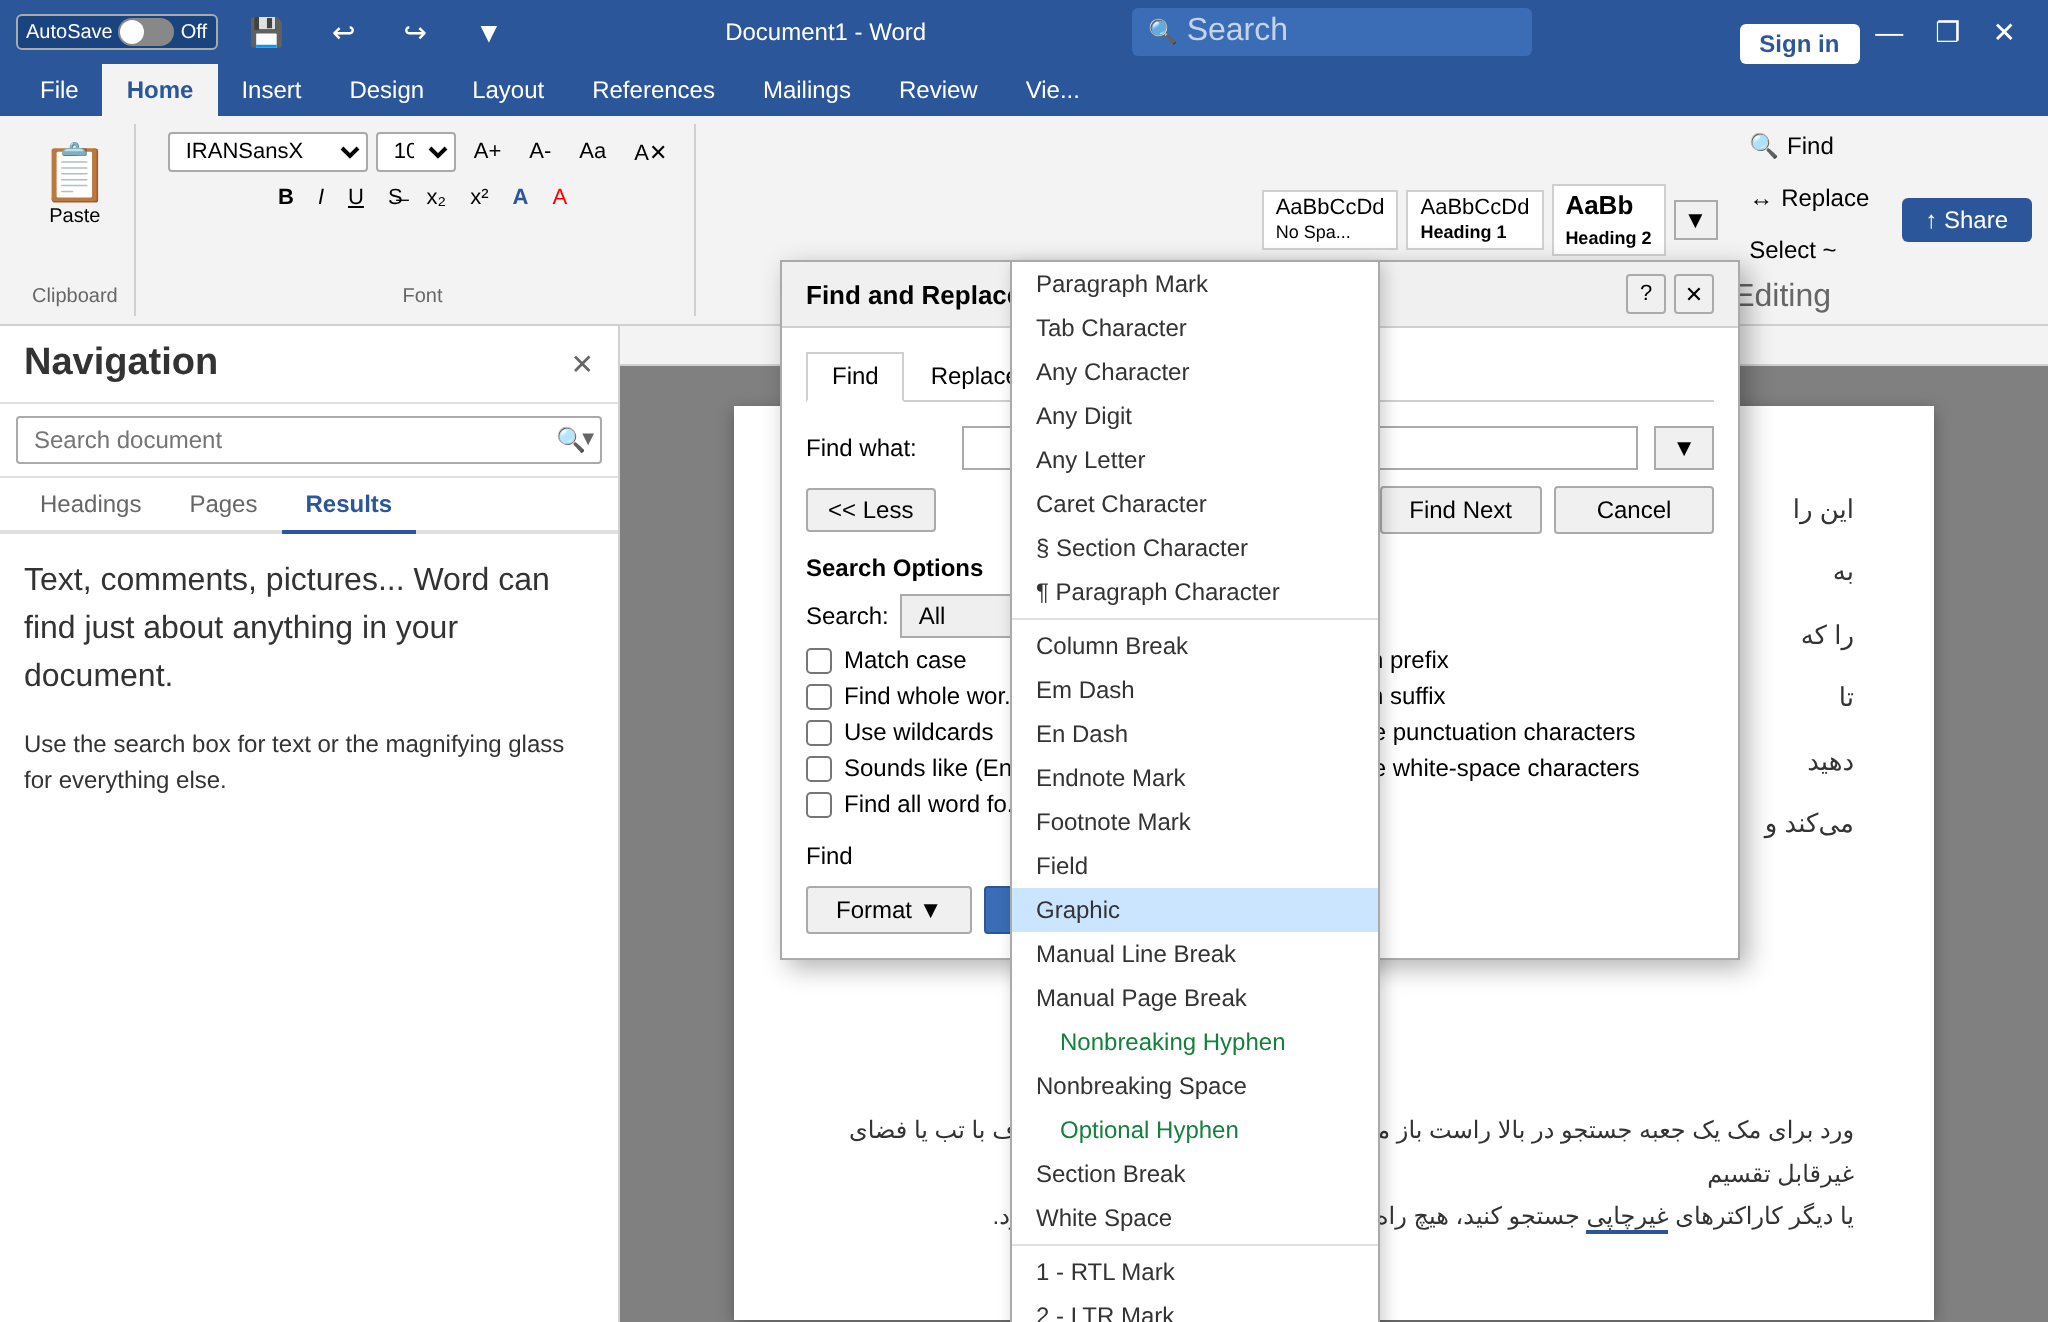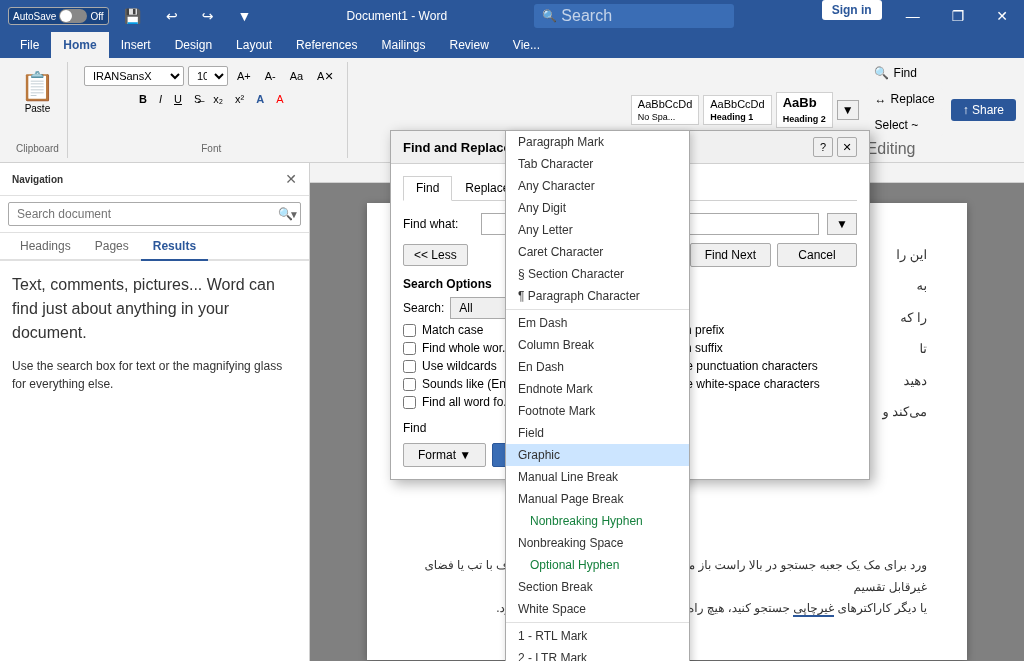--- a/index.html
+++ b/index.html
@@ -16,21 +16,21 @@
       justify-content: space-between;
     }
     .title-bar-left { display: flex; align-items: center; gap: 8px; }
     .title-bar-center { display: flex; align-items: center; gap: 6px; font-size: 12px; }
     .autosave-btn { background: #1a4480; border: 1px solid #aaa; border-radius: 3px; color: white; font-size: 10px; padding: 1px 4px; display: flex; align-items: center; gap: 3px; cursor: pointer; }
     .autosave-toggle { background: #888; border-radius: 8px; width: 28px; height: 14px; display: inline-flex; align-items: center; padding: 1px; }
     .autosave-toggle-knob { background: white; border-radius: 50%; width: 12px; height: 12px; }
     .search-bar { background: #3a6db5; border: none; border-radius: 3px; color: white; padding: 3px 8px; display: flex; align-items: center; gap: 4px; width: 200px; cursor: pointer; }
     .search-bar input { background: transparent; border: none; outline: none; color: white; font-size: 16px; width: 140px; }
     .search-bar input::placeholder { color: rgba(255,255,255,0.7); }
-    .title-bar-right { display: flex; align-items: flex-start; gap: 16px; }
+    .title-bar-right { display: flex; align-items: flex-end; gap: 0; }
     .signin-btn { background: white; color: #2b579a; border: none; border-radius: 3px; padding: 3px 10px; font-size: 12px; cursor: pointer; font-weight: 600; }
     .win-btn { background: transparent; border: none; color: white; font-size: 14px; padding: 0 8px; cursor: pointer; height: 32px; display: flex; align-items: center; }
 
     
     .ribbon { background: #f3f3f3; border-bottom: 1px solid #d0d0d0; }
     .ribbon-tabs { display: flex; background: #2b579a; padding-left: 8px; }
     .ribbon-tab { color: white; padding: 6px 12px; font-size: 12px; cursor: pointer; }
     .ribbon-tab.active { background: #f3f3f3; color: #2b579a; font-weight: 600; }
     .ribbon-content { display: flex; align-items: stretch; padding: 4px 8px; gap: 8px; min-height: 82px; }
     .ribbon-group { display: flex; flex-direction: column; align-items: center; padding: 4px 8px; border-right: 1px solid #d0d0d0; gap: 4px; }
@@ -50,21 +50,21 @@
     .right-ribbon { display: flex; align-items: center; gap: 8px; margin-left: auto; }
     .find-btn { display: flex; align-items: center; gap: 4px; padding: 4px 8px; background: #f3f3f3; border: none; cursor: pointer; border-radius: 2px; font-size: 12px; }
     .share-btn { background: #2b579a; color: white; border: none; border-radius: 3px; padding: 4px 12px; font-size: 12px; cursor: pointer; }
 
     
     .main-layout { display: flex; height: calc(661px - 32px - 88px - 24px); }
 
     
     .nav-panel { width: 310px; background: white; border-right: 1px solid #d0d0d0; display: flex; flex-direction: column; flex-shrink: 0; }
     .nav-header { display: flex; justify-content: space-between; align-items: center; padding: 8px 12px; border-bottom: 1px solid #e0e0e0; }
-    .nav-title { font-size: 10px; font-weight: 600; color: #333; }
+    .nav-title { font-size: 19px; font-weight: 600; color: #333; }
     .nav-close { background: none; border: none; cursor: pointer; font-size: 14px; color: #666; }
     .nav-search { padding: 6px 8px; border-bottom: 1px solid #e0e0e0; display: flex; align-items: center; gap: 4px; position: relative; }
     .nav-search-input { border: 1px solid #aaa; border-radius: 2px; padding: 4px 24px 4px 8px; font-size: 12px; width: 100%; }
     .nav-search-icon { position: absolute; right: 16px; color: #666; font-size: 12px; }
     .nav-search-dropdown { position: absolute; right: 8px; top: 50%; transform: translateY(-50%); background: none; border: none; cursor: pointer; color: #666; font-size: 10px; padding: 2px; }
     .nav-tabs { display: flex; border-bottom: 2px solid #e0e0e0; padding: 0 8px; }
     .nav-tab { padding: 6px 12px; font-size: 12px; cursor: pointer; color: #666; border-bottom: 2px solid transparent; margin-bottom: -2px; }
     .nav-tab.active { color: #2b579a; border-bottom-color: #2b579a; font-weight: 600; }
     .nav-content { padding: 12px; flex: 1; overflow: auto; }
     .nav-description { font-size: 16px; color: #333; margin-bottom: 12px; line-height: 1.5; }
@@ -371,22 +371,22 @@
   <div class="dropdown-menu">
     <div class="menu-item">Paragraph Mark</div>
     <div class="menu-item">Tab Character</div>
     <div class="menu-item">Any Character</div>
     <div class="menu-item">Any Digit</div>
     <div class="menu-item">Any Letter</div>
     <div class="menu-item">Caret Character</div>
     <div class="menu-item">§ Section Character</div>
     <div class="menu-item">¶ Paragraph Character</div>
     <hr class="menu-divider">
+    <div class="menu-item">Column Break</div>
     <div class="menu-item">Em Dash</div>
-    <div class="menu-item">Column Break</div>
     <div class="menu-item">En Dash</div>
     <div class="menu-item">Endnote Mark</div>
     <div class="menu-item">Footnote Mark</div>
     <div class="menu-item">Field</div>
     <div class="menu-item highlighted">Graphic</div>
     <div class="menu-item">Manual Line Break</div>
     <div class="menu-item">Manual Page Break</div>
     <div class="menu-item orange">Nonbreaking Hyphen</div>
     <div class="menu-item">Nonbreaking Space</div>
     <div class="menu-item orange">Optional Hyphen</div>

